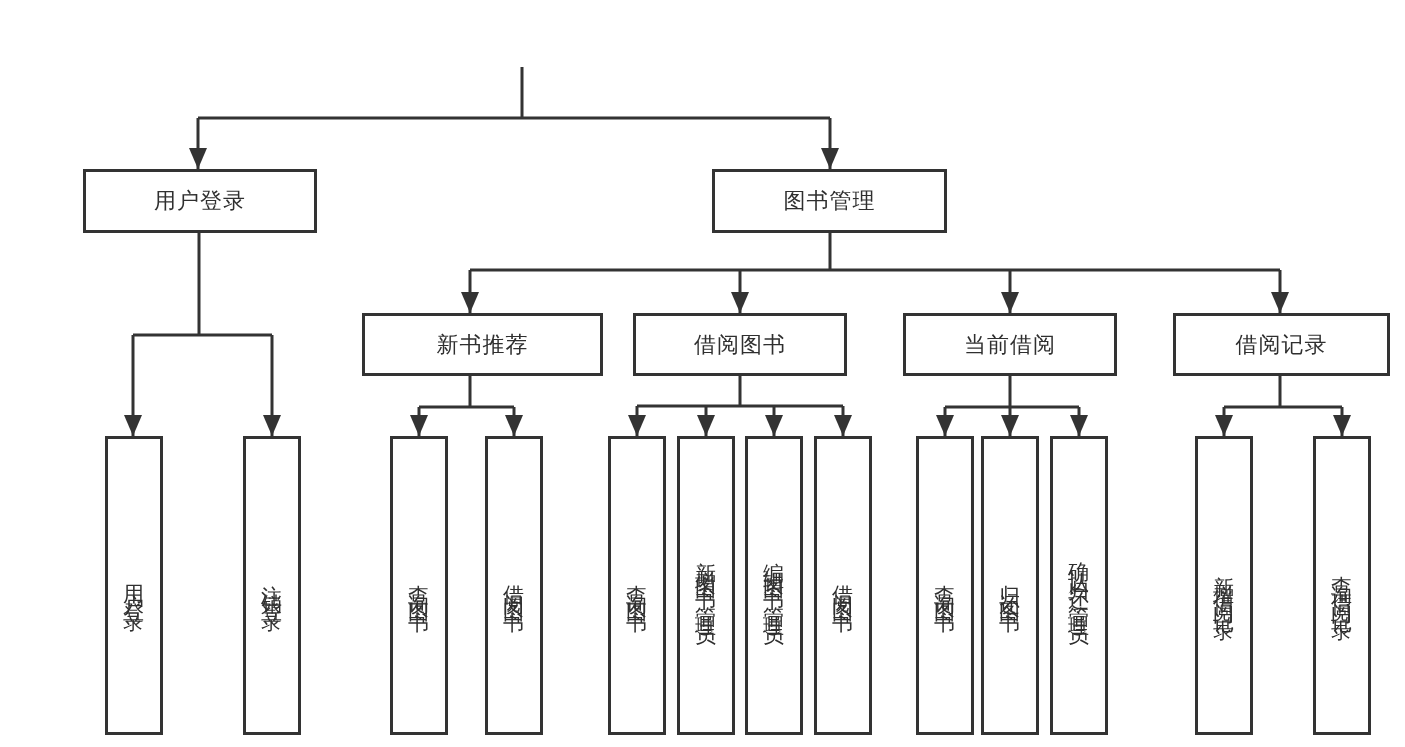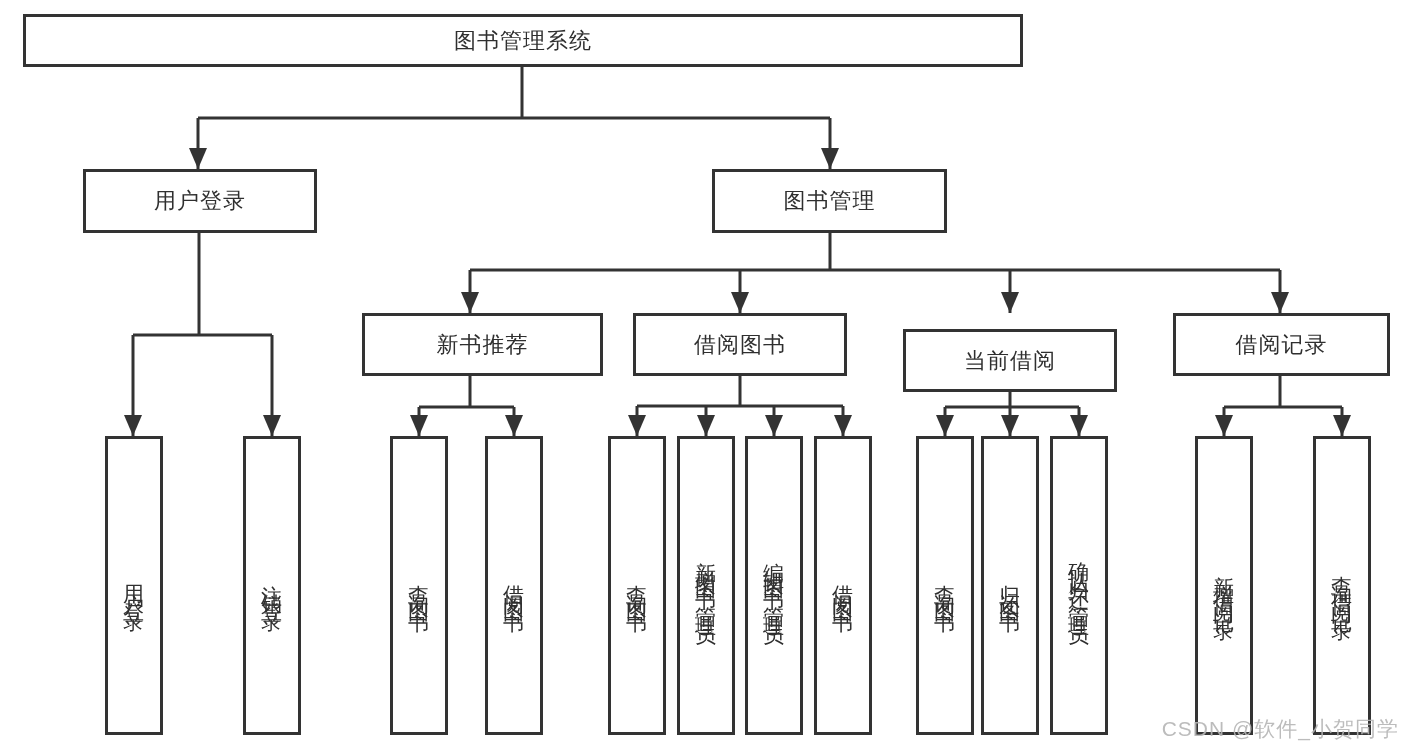--- a/index.html
+++ b/index.html
@@ -46,21 +46,21 @@
     white-space: nowrap;
   }
   
   #n-root   { left: 23px;  top: 14px;  width: 1000px; height: 53px; }
   
   #n-l2-0   { left: 83px;  top: 169px; width: 234px; height: 64px; }
   #n-l2-1   { left: 712px; top: 169px; width: 235px; height: 64px; text-align: right; }
   
   #n-l3-0   { left: 362px;  top: 313px; width: 241px; height: 63px; }
   #n-l3-1   { left: 633px;  top: 313px; width: 214px; height: 63px; }
-  #n-l3-2   { left: 903px;  top: 313px; width: 214px; height: 63px; margin-top: 16px; }
+  #n-l3-2   { left: 903px;  top: 313px; width: 214px; height: 63px; }
   #n-l3-3   { left: 1173px; top: 313px; width: 217px; height: 63px; }
   
   .leaf     { top: 436px; width: 58px; height: 299px; }
   #n-leaf-0  { left: 105px; }
   #n-leaf-1  { left: 243px; }
   #n-leaf-2  { left: 390px; }
   #n-leaf-3  { left: 485px; }
   #n-leaf-4  { left: 608px; }
   #n-leaf-5  { left: 677px; }
   #n-leaf-6  { left: 745px; }
@@ -123,23 +123,20 @@
       <path d="M945 407 V436" marker-end="url(#arrow)"></path>
       <path d="M1010 407 V436" marker-end="url(#arrow)"></path>
       <path d="M1079 407 V436" marker-end="url(#arrow)"></path>
 
       <path d="M1280 376 V407 M1224 407 H1342"></path>
       <path d="M1224 407 V436" marker-end="url(#arrow)"></path>
       <path d="M1342 407 V436" marker-end="url(#arrow)"></path>
     </g>
   </svg>
 
-  <div class="node h" id="n-root">
-    <span class="lbl">图书管理系统</span>
-  </div>
 
   <div class="node h" id="n-l2-0">
     <span class="lbl">用户登录</span>
   </div>
   <div class="node h" id="n-l2-1">
     <span class="lbl">图书管理</span>
   </div>
 
   <div class="node h" id="n-l3-0">
     <span class="lbl">新书推荐</span>
@@ -187,15 +184,14 @@
   <div class="node v leaf" id="n-leaf-10">
     <span class="lbl">确认归还（管理员）</span>
   </div>
   <div class="node v leaf" id="n-leaf-11">
     <span class="lbl">新增借阅记录</span>
   </div>
   <div class="node v leaf" id="n-leaf-12">
     <span class="lbl">查询借阅记录</span>
   </div>
 
-  <div class="watermark">CSDN @软件_小贺同学</div>
 
 </div>
 
 </body></html>

